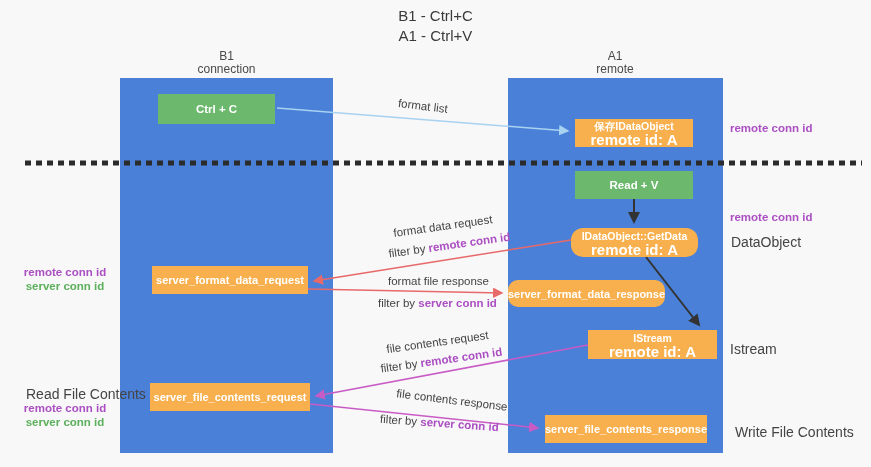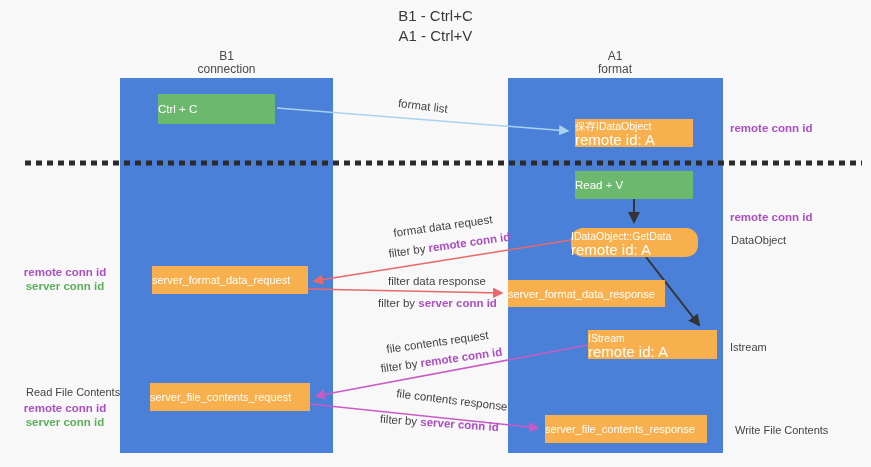--- a/index.html
+++ b/index.html
@@ -13,32 +13,32 @@
          font-size:15px;line-height:20px;color:#3a3a3a;}
   .lane-header{position:absolute;top:50px;text-align:center;
                font-size:12px;line-height:13px;color:#4a4a4a;}
   .lane-header.left{left:120px;width:213px;}
   .lane-header.right{left:508px;width:214px;}
   .lane{position:absolute;top:78px;height:375px;background:#4a80d8;}
   .lane.left{left:120px;width:213px;}
   .lane.right{left:508px;width:215px;}
   .overlay{position:absolute;left:0;top:0;pointer-events:none;}
   .box{position:absolute;display:flex;flex-direction:column;justify-content:center;
-       align-items:flex-start;color:#fff;text-align:center;}
+       align-items:center;color:#fff;text-align:center;font-weight:bold;}
   .box.green{background:#6cb96e;font-size:11.5px;}
   .box.orange{background:#f8b04e;font-size:11px;}
   .box .l2{font-size:15px;line-height:13px;}
   .box .l1{font-size:10.5px;line-height:13px;}
   .box.single{font-size:11px;}
   .flow-label{position:absolute;font-size:11.5px;color:#444;white-space:nowrap;}
   .tilt-up{transform:rotate(-8deg);}
   .tilt-dn{transform:rotate(7deg);}
   .tilt-dn2{transform:rotate(4deg);}
   .hl-purple{color:#ab4fc3;font-weight:bold;}
-  .side-label{position:absolute;font-size:11px;color:#444;white-space:nowrap;}
+  .side-label{position:absolute;font-size:14px;color:#444;white-space:nowrap;}
   .side-bold-purple{position:absolute;font-size:11.5px;font-weight:bold;color:#ab4fc3;white-space:nowrap;}
   .conn-stack{position:absolute;width:100px;text-align:center;line-height:14px;}
   .conn-stack .purple{color:#ab4fc3;font-weight:bold;font-size:11.5px;}
   .conn-stack .green{color:#5cb05c;font-weight:bold;font-size:11.5px;}
 </style>
 </head>
 <body>
 
 <div class="canvas">
 
@@ -46,21 +46,21 @@
     <div>B1 - Ctrl+C</div>
     <div>A1 - Ctrl+V</div>
   </div>
 
   <div class="lane-header left">
     <div>B1</div>
     <div>connection</div>
   </div>
   <div class="lane-header right">
     <div>A1</div>
-    <div>format</div>
+    <div>remote</div>
   </div>
 
   <div class="lane left"></div>
   <div class="lane right"></div>
 
   <svg class="overlay" width="871" height="467">
     <defs>
       <marker id="m-blue" markerWidth="8" markerHeight="8" refX="6" refY="3.5" orient="auto">
         <path d="M0,0 L7,3.5 L0,7 z" fill="#a8d2f0"></path>
       </marker>
@@ -99,21 +99,21 @@
 
   <div class="box orange" style="left:571px;top:228px;width:127px;height:29px;border-radius:12px;">
     <div class="l1">IDataObject::GetData</div>
     <div class="l2">remote id: A</div>
   </div>
 
   <div class="box orange single" style="left:152px;top:266px;width:156px;height:28px;">
     <div>server_format_data_request</div>
   </div>
 
-  <div class="box orange single" style="left:508px;top:280px;width:157px;height:27px;">
+  <div class="box orange single" style="left:508px;top:280px;width:157px;height:27px;border-radius:10px;">
     <div>server_format_data_response</div>
   </div>
 
   <div class="box orange" style="left:588px;top:330px;width:129px;height:29px;">
     <div class="l1">IStream</div>
     <div class="l2">remote id: A</div>
   </div>
 
   <div class="box orange single" style="left:150px;top:383px;width:160px;height:28px;">
     <div>server_file_contents_request</div>
@@ -123,21 +123,21 @@
     <div>server_file_contents_response</div>
   </div>
 
   <div class="flow-label tilt-dn" style="left:398px;top:100px;">format list</div>
 
   <div class="flow-label tilt-up" style="left:393px;top:220px;">format data request</div>
   <div class="flow-label tilt-up" style="left:388px;top:239px;">
     <span>filter by </span><span class="hl-purple">remote conn id</span>
   </div>
 
-  <div class="flow-label" style="left:388px;top:275px;">filter data response</div>
+  <div class="flow-label" style="left:388px;top:275px;">format file response</div>
   <div class="flow-label" style="left:378px;top:297px;">
     <span>filter by </span><span class="hl-purple">server conn id</span>
   </div>
 
   <div class="flow-label tilt-up" style="left:386px;top:336px;">file contents request</div>
   <div class="flow-label tilt-up" style="left:380px;top:354px;">
     <span>filter by </span><span class="hl-purple">remote conn id</span>
   </div>
 
   <div class="flow-label tilt-dn" style="left:396px;top:394px;">file contents response</div>

